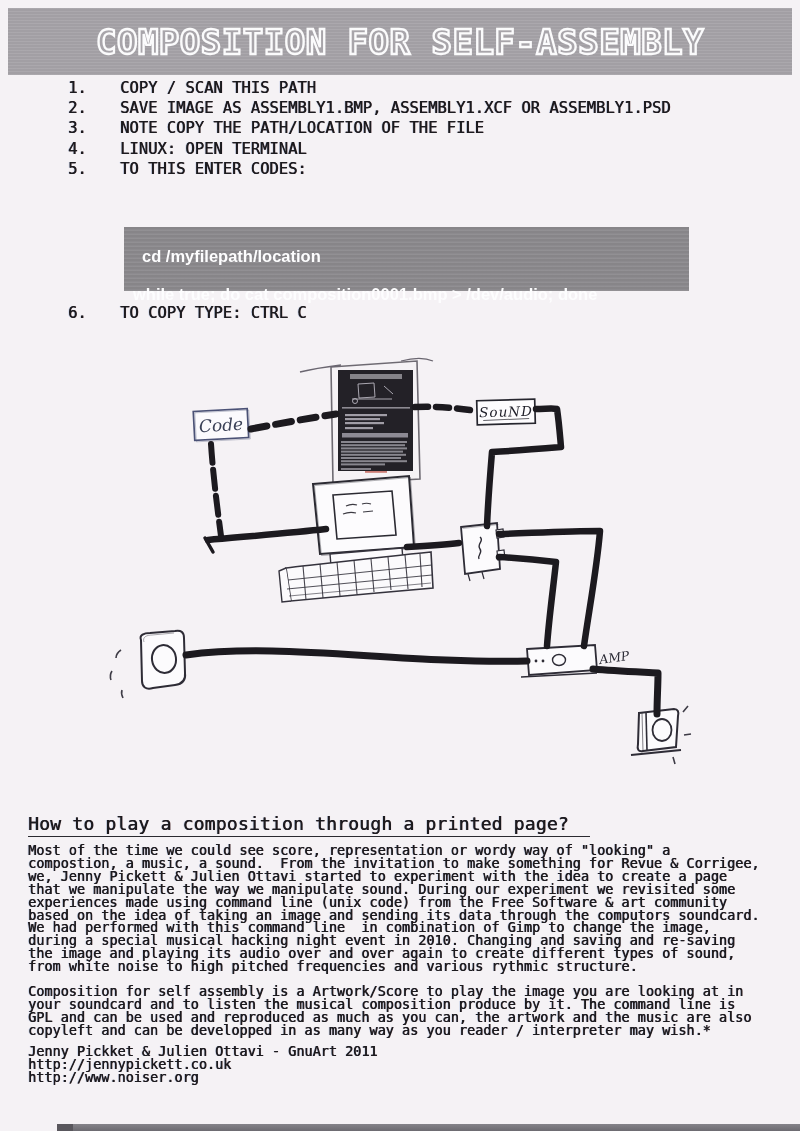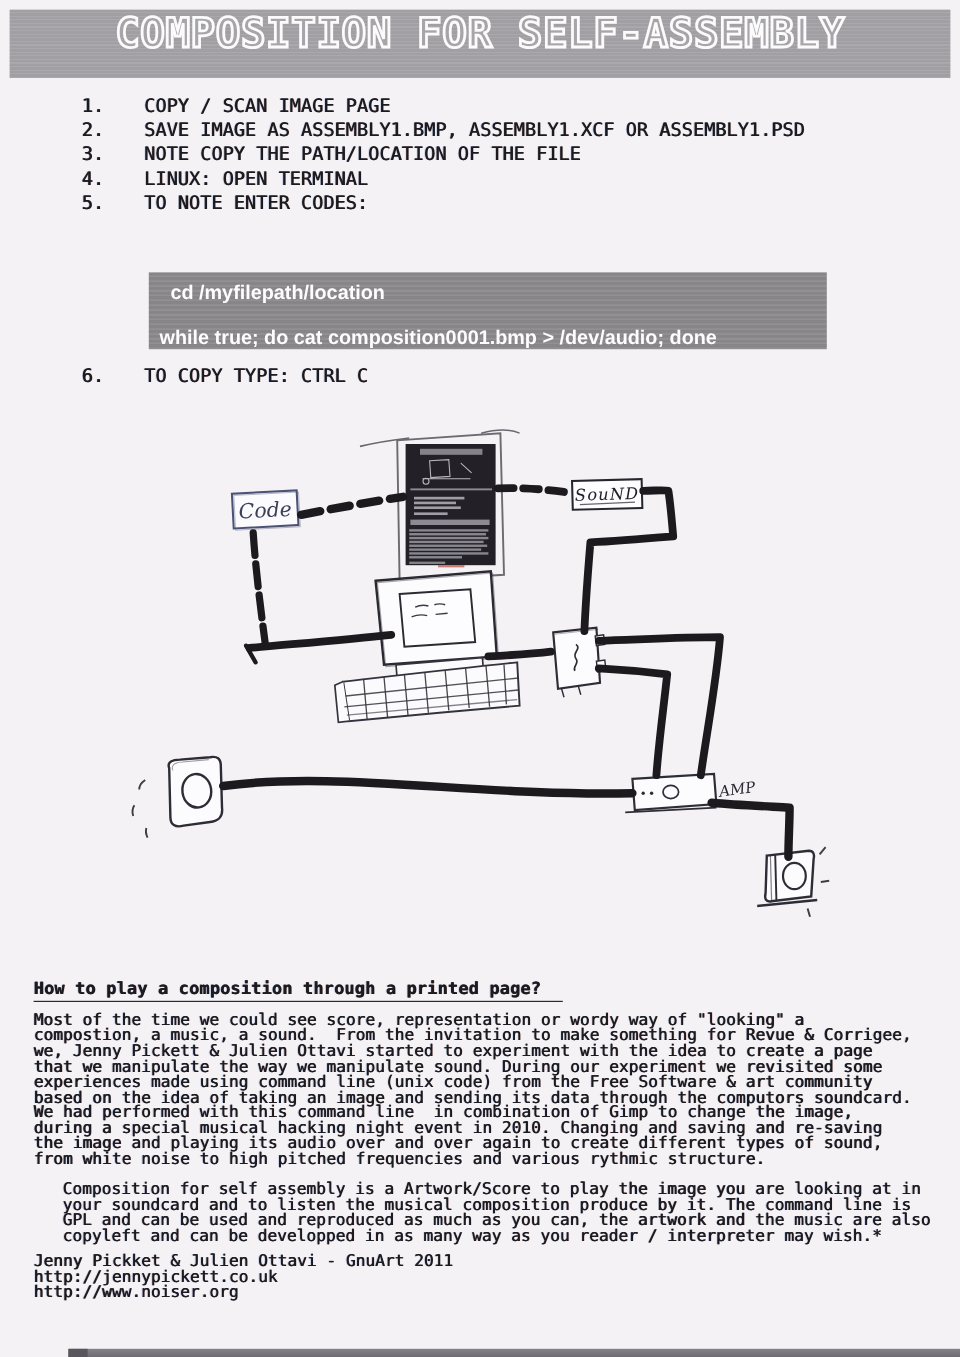--- a/index.html
+++ b/index.html
@@ -7,24 +7,24 @@
     width:800px;height:1131px;
     background:#f5f2f5;
     position:relative;
     overflow:hidden;
     font-family:"DejaVu Sans Mono","Liberation Mono",monospace;
     color:#1c1b1f;
   }
   .page{position:absolute;inset:0;}
   
   .banner{
-    position:absolute;left:8px;top:8px;width:784px;height:57px;
+    position:absolute;left:8px;top:8px;width:784px;height:67px;
     background:#a7a4a9;
     background-image:repeating-linear-gradient(0deg,rgba(255,255,255,.045) 0 1px,rgba(0,0,0,.03) 1px 3px);
-    display:flex;align-items:flex-start;justify-content:center;
+    display:flex;align-items:center;justify-content:center;
   }
   .banner-title{
     font-family:"DejaVu Sans Mono","Liberation Mono",monospace;
     font-weight:bold;font-size:34px;letter-spacing:.5px;
     color:#a8a5aa;
     -webkit-text-stroke:2.3px #fbfbfc;
     white-space:nowrap;
   }
   
   .ink{
@@ -37,60 +37,60 @@
   .irow{display:flex;white-space:pre;}
   .irow .num{width:52px;}
   .row6{position:absolute;left:68px;top:303px;font-size:15.5px;line-height:20px;}
   
   .codeblock{
     position:absolute;left:124px;top:227px;width:565px;height:64px;
     background:#8c8a8e;
     background-image:repeating-linear-gradient(0deg,rgba(255,255,255,.05) 0 1px,rgba(0,0,0,.04) 2px 4px);
     font-family:"Liberation Sans","DejaVu Sans",sans-serif;
     font-weight:bold;color:#fdfdfe;font-size:16.5px;
-    box-sizing:border-box;padding-top:8px;
+    box-sizing:border-box;padding-top:20px;
   }
   .codeblock .cl1{padding-left:18px;}
   .codeblock .cl2{padding-left:9px;margin-top:19px;}
   
   .diagram{position:absolute;left:0;top:330px;}
   
   .article{position:absolute;left:28px;top:813px;width:760px;}
   .heading{
-    display:inline-block;font-size:14px;font-weight:bold;letter-spacing:.2px;
+    display:inline-block;font-size:18px;font-weight:normal;letter-spacing:.2px;
     border-bottom:1.6px solid #2a2a30;padding:0 10px 2px 0;white-space:pre;
   }
   .para{white-space:pre;font-size:13.5px;line-height:12.9px;margin:0;}
   .p1{position:absolute;left:0;top:31px;}
-  .p2{position:absolute;left:0;top:172px;margin-left:24px;}
+  .p2{position:absolute;left:0;top:172px;}
   .credits{position:absolute;left:0;top:232px;white-space:pre;font-size:13.5px;line-height:12.9px;}
   .footnote{position:absolute;left:0;top:283px;white-space:pre;font-size:13.5px;}
   
   .scanbar{
     position:absolute;left:57px;top:1124px;width:743px;height:7px;
     background:linear-gradient(#858389,#6d6b71);
   }
   .scanbar-cap{position:absolute;left:57px;top:1124px;width:16px;height:7px;background:#59575d;}
 </style>
 </head>
 <body>
 
 <div class="page">
 
   <div class="banner">
     <span class="banner-title">COMPOSITION FOR SELF-ASSEMBLY</span>
   </div>
 
   <div class="instructions ink">
-    <div class="irow"><span class="num">1.</span><span>COPY / SCAN IMAGE PAGE</span></div>
+    <div class="irow"><span class="num">1.</span><span>COPY / SCAN THIS PATH</span></div>
     <div class="irow"><span class="num">2.</span><span>SAVE IMAGE AS ASSEMBLY1.BMP, ASSEMBLY1.XCF OR ASSEMBLY1.PSD</span></div>
     <div class="irow"><span class="num">3.</span><span>NOTE COPY THE PATH/LOCATION OF THE FILE</span></div>
     <div class="irow"><span class="num">4.</span><span>LINUX: OPEN TERMINAL</span></div>
     <div class="irow"><span class="num"></span></div>
-    <div class="irow"><span class="num">5.</span><span>TO NOTE ENTER CODES:</span></div>
+    <div class="irow"><span class="num">5.</span><span>TO THIS ENTER CODES:</span></div>
   </div>
 
   <div class="codeblock">
     <div class="cl1">cd /myfilepath/location</div>
     <div class="cl2">while true; do cat composition0001.bmp &gt; /dev/audio; done</div>
   </div>
 
   <div class="row6 ink irow">
     <span class="num">6.</span><span>TO COPY TYPE: CTRL C</span>
   </div>

